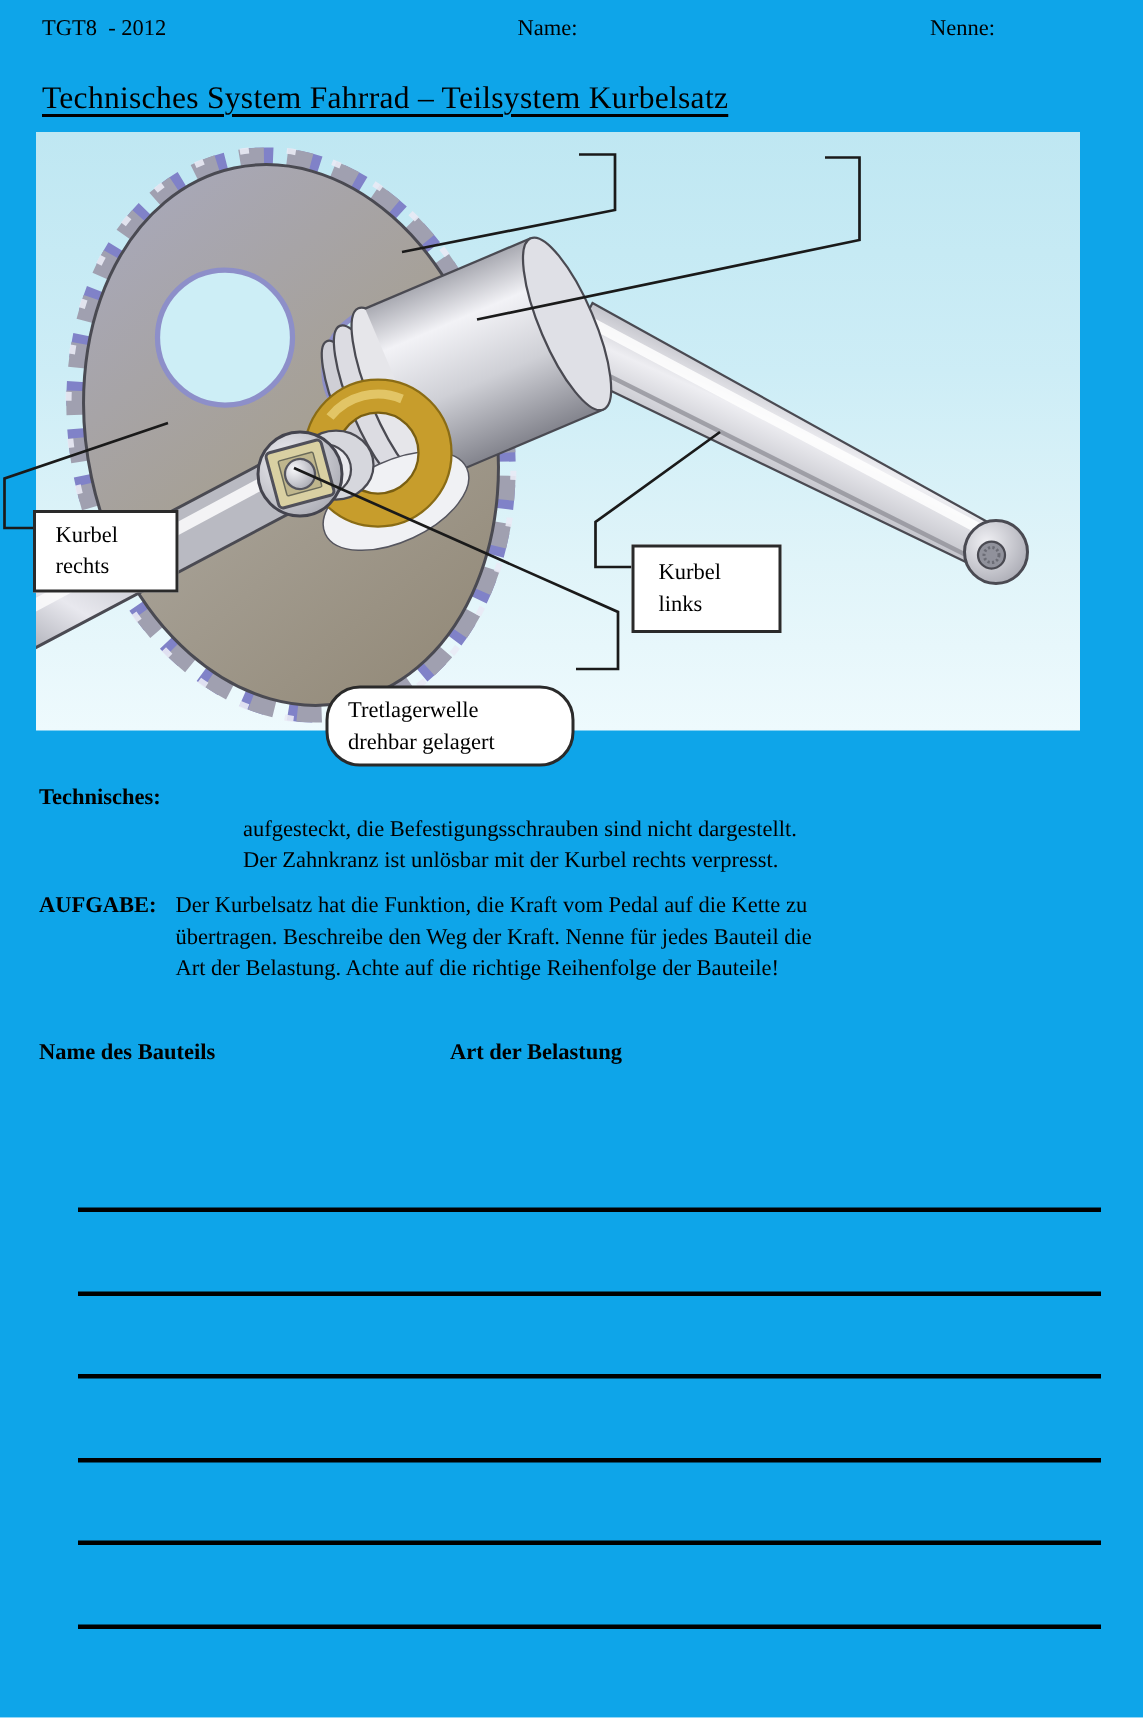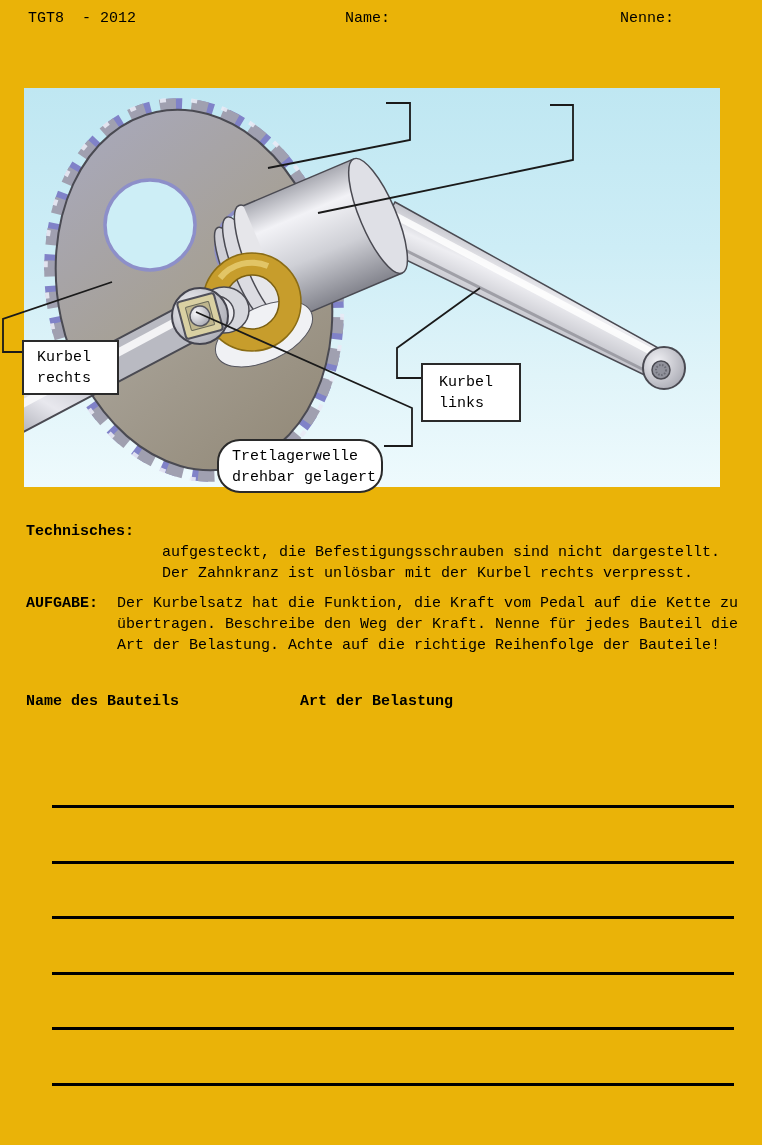--- a/index.html
+++ b/index.html
@@ -1,37 +1,38 @@
 <!DOCTYPE html>
 <html><head>
 <meta charset="utf-8">
 <style>
   html,body{margin:0;padding:0;background:#fff;}
-  .page{position:relative;width:762px;height:1145px;background:#eab308;
-        font-family:Liberation Mono, monospace;color:#000;overflow:hidden;}
+  .page{position:relative;width:762px;height:1145px;background:#0ea5e9;
+        font-family:Liberation Serif, serif;color:#000;overflow:hidden;}
   .txt{position:absolute;white-space:pre;font-size:15px;line-height:20px;}
   .bold{font-weight:bold;}
   .title{position:absolute;left:28px;top:53px;font-size:21px;letter-spacing:.2px;
          text-decoration:underline;text-decoration-thickness:2px;text-underline-offset:4px;}
   .panel{position:absolute;left:24px;top:88px;width:696px;height:399px;
          background:linear-gradient(180deg,#bfe7f2 0%,#cdedf6 40%,#e0f4f9 72%,#eefafd 100%);z-index:1;}
   .leaders{position:absolute;left:0;top:88px;width:762px;height:400px;z-index:2;pointer-events:none;}
   .lbox{position:absolute;background:#fff;border:2px solid #2a2a2a;font-size:15px;line-height:21px;z-index:3;}
   .lbox div{white-space:pre;}
   .rule{position:absolute;left:52px;width:682px;height:3px;background:#000;}
 </style>
 </head>
 <body>
 
 <div class="page">
 
   <span class="txt" style="left:28px;top:9px">TGT8  - 2012</span>
   <span class="txt" style="left:345px;top:9px">Name:</span>
   <span class="txt" style="left:620px;top:9px">Nenne:</span>
 
+  <div class="title">Technisches System Fahrrad – Teilsystem Kurbelsatz</div>
 
   <div class="panel">
     <svg width="696" height="399" viewBox="0 0 696 399">
       <defs>
         <linearGradient id="gearGrad" x1="0.3" y1="0" x2="0.7" y2="1">
           <stop offset="0" stop-color="#a8a8b8"></stop>
             <stop offset="0.5" stop-color="#a6a095"></stop>
             <stop offset="1" stop-color="#948b7a"></stop>
         </linearGradient>
         <linearGradient id="cylGrad" x1="0" y1="0" x2="0" y2="1">
@@ -131,21 +132,21 @@
   <div class="lbox" style="left:22px;top:340px;width:97px;height:55px;padding:5px 0 0 13px;box-sizing:border-box;">
     <div>Kurbel</div>
     <div>rechts</div>
   </div>
 
   <div class="lbox" style="left:421px;top:363px;width:100px;height:59px;padding:7px 0 0 16px;box-sizing:border-box;">
     <div>Kurbel</div>
     <div>links</div>
   </div>
 
-  <div class="lbox" style="left:217px;top:439px;width:166px;height:54px;padding:5px 0 0 13px;box-sizing:border-box;border-radius:23px;">
+  <div class="lbox" style="left:217px;top:457px;width:166px;height:54px;padding:5px 0 0 13px;box-sizing:border-box;border-radius:23px;">
     <div>Tretlagerwelle</div>
     <div>drehbar gelagert</div>
   </div>
 
   <span class="txt bold" style="left:26px;top:522px">Technisches:</span>
   <span class="txt" style="left:162px;top:543px">aufgesteckt, die Befestigungsschrauben sind nicht dargestellt.</span>
   <span class="txt" style="left:162px;top:564px">Der Zahnkranz ist unlösbar mit der Kurbel rechts verpresst.</span>
 
   <span class="txt bold" style="left:26px;top:594px">AUFGABE:</span>
   <span class="txt" style="left:117px;top:594px">Der Kurbelsatz hat die Funktion, die Kraft vom Pedal auf die Kette zu</span>

